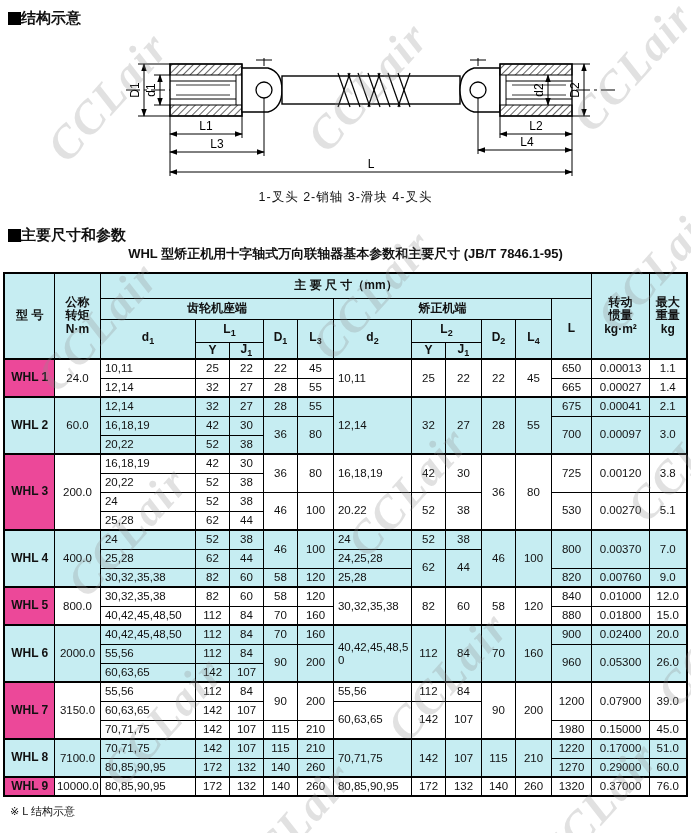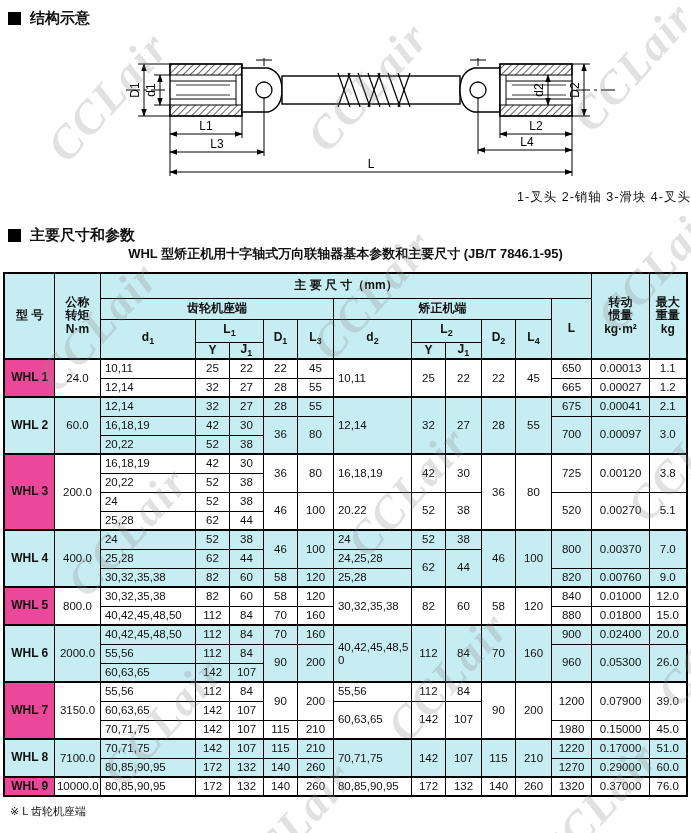--- a/index.html
+++ b/index.html
@@ -14,29 +14,29 @@
     position: absolute;
     font-family: "Liberation Serif", "DejaVu Serif", serif;
     font-style: italic; font-weight: bold;
     font-size: 46px; letter-spacing: 2px;
     color: #8d8d8d; opacity: .26;
     transform: rotate(-48deg);
     pointer-events: none; z-index: 6; white-space: nowrap;
   }
   
   .sec-title {
-    display: flex; align-items: center; gap: 9px;
+    display: flex; align-items: center; gap: 0;
     font-size: 15px; font-weight: bold;
     margin: 9px 0 0 8px;
   }
   .sq { width: 13px; height: 13px; background: #000; display: inline-block; }
   
   .diagram-wrap { margin: 2px 0 0 8px; }
   svg text { font-family: "Liberation Sans", sans-serif; font-size: 12px; fill: #000; }
-  .caption { text-align: right; font-size: 12.5px; margin-top: 3px; letter-spacing: 1px; }
+  .caption { text-align: center; font-size: 12.5px; margin-top: 3px; letter-spacing: 1px; }
   
   .tbl-title { text-align: center; font-size: 13px; font-weight: bold; margin-top: 0; }
   table {
     border-collapse: collapse; table-layout: fixed;
     width: 677px; margin: 9px auto 0 auto;
     border: 2px solid #000;
   }
   th, td {
     border: 1px solid #000;
     font-size: 11.5px; text-align: center;
@@ -288,21 +288,21 @@
         <td>1.1</td>
       </tr>
       <tr class="w">
         <td class="l">12,14</td>
         <td>32</td>
         <td>27</td>
         <td>28</td>
         <td>55</td>
         <td>665</td>
         <td>0.00027</td>
-        <td>1.2</td>
+        <td>1.4</td>
       </tr>
       <tr class="c gs">
         <td rowspan="3" class="model">WHL 2</td>
         <td rowspan="3">60.0</td>
         <td class="l">12,14</td>
         <td>32</td>
         <td>27</td>
         <td>28</td>
         <td>55</td>
         <td rowspan="3" class="l">12,14</td>
@@ -353,21 +353,21 @@
       </tr>
       <tr class="w">
         <td class="l">24</td>
         <td>52</td>
         <td>38</td>
         <td rowspan="2">46</td>
         <td rowspan="2">100</td>
         <td rowspan="2" class="l">20.22</td>
         <td rowspan="2">52</td>
         <td rowspan="2">38</td>
-        <td rowspan="2">520</td>
+        <td rowspan="2">530</td>
         <td rowspan="2">0.00270</td>
         <td rowspan="2">5.1</td>
       </tr>
       <tr class="w">
         <td class="l">25,28</td>
         <td>62</td>
         <td>44</td>
       </tr>
       <tr class="c gs">
         <td rowspan="3" class="model">WHL 4</td>
@@ -539,13 +539,13 @@
         <td>132</td>
         <td>140</td>
         <td>260</td>
         <td>1320</td>
         <td>0.37000</td>
         <td>76.0</td>
       </tr>
     </tbody>
 </table>
 
-<div class="footnote">※ L 齿轮机座端</div>
+<div class="footnote">※ L 结构示意</div>
 
 </body></html>

